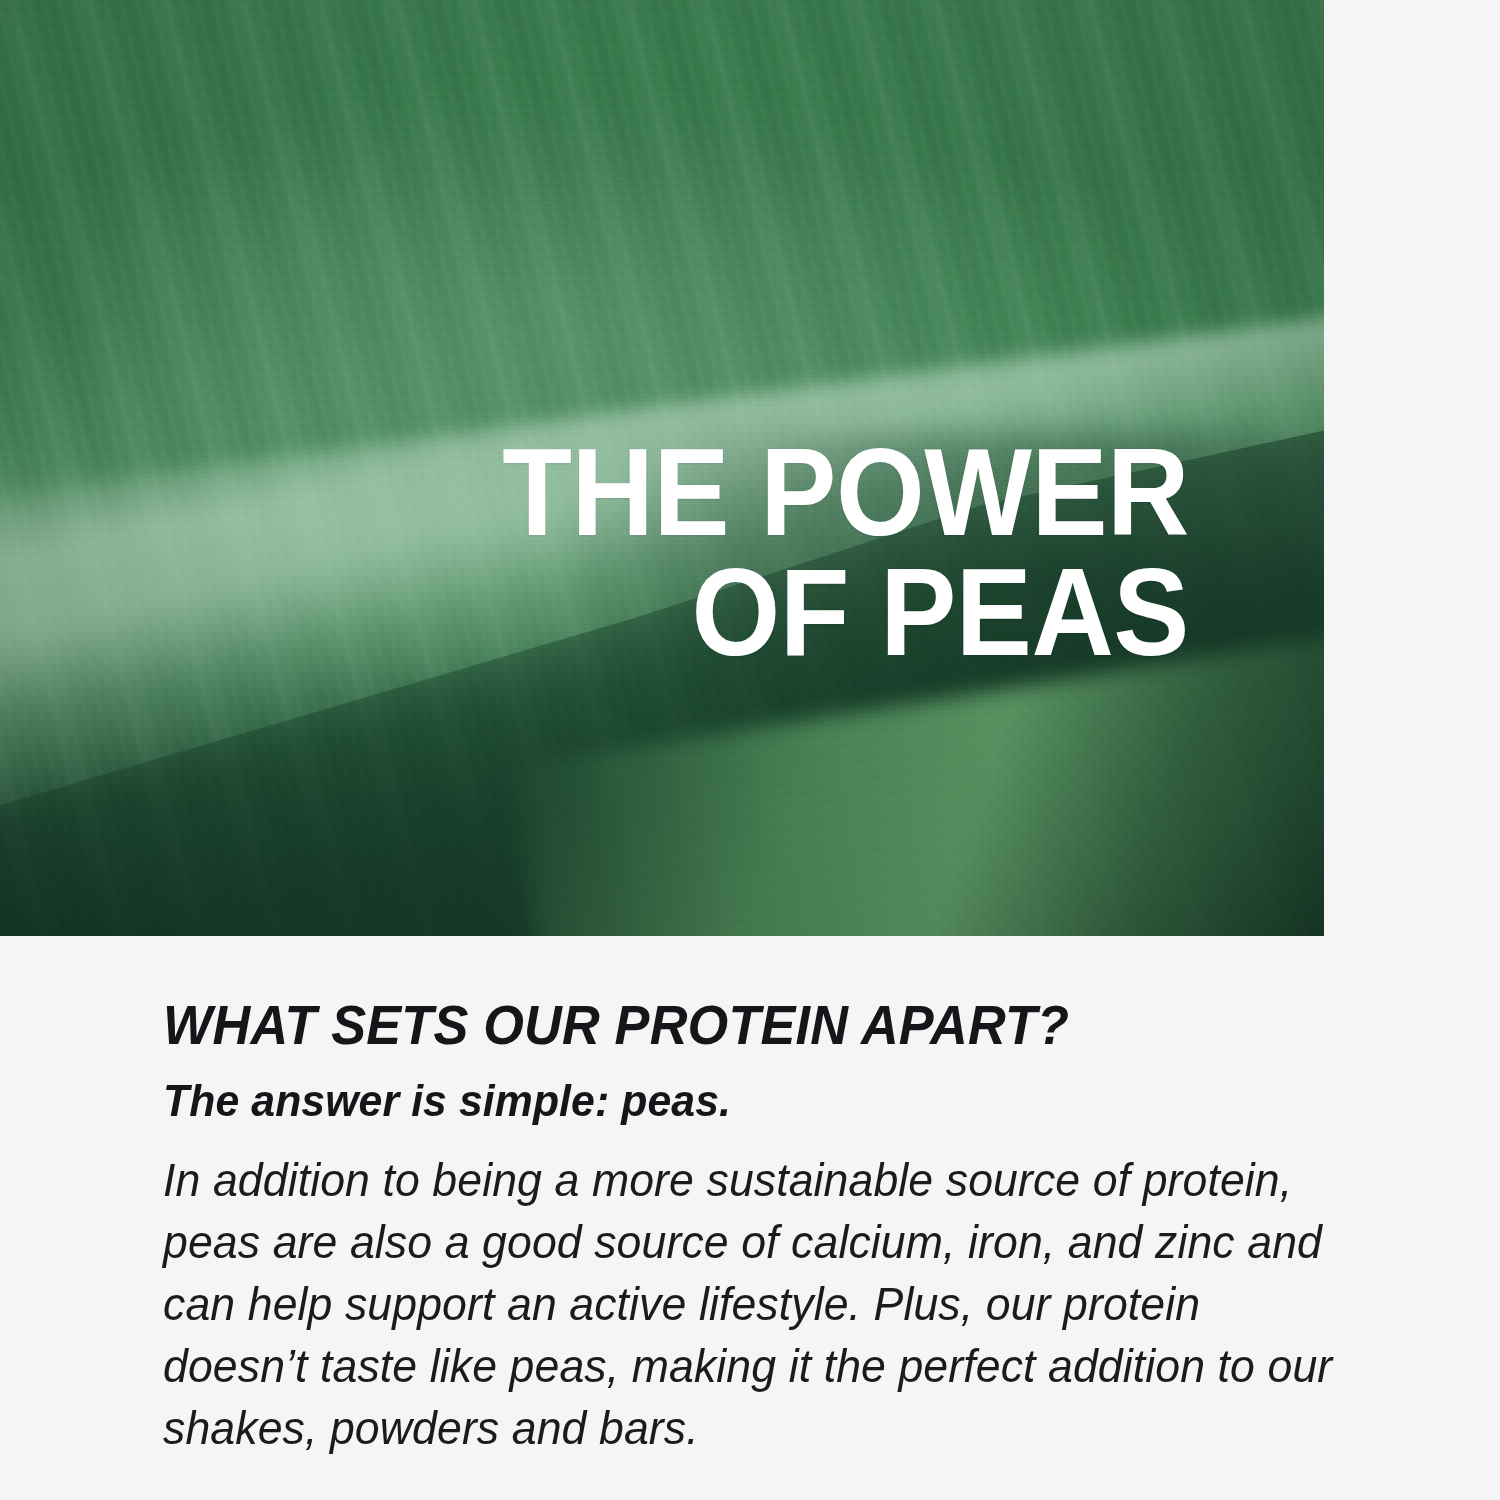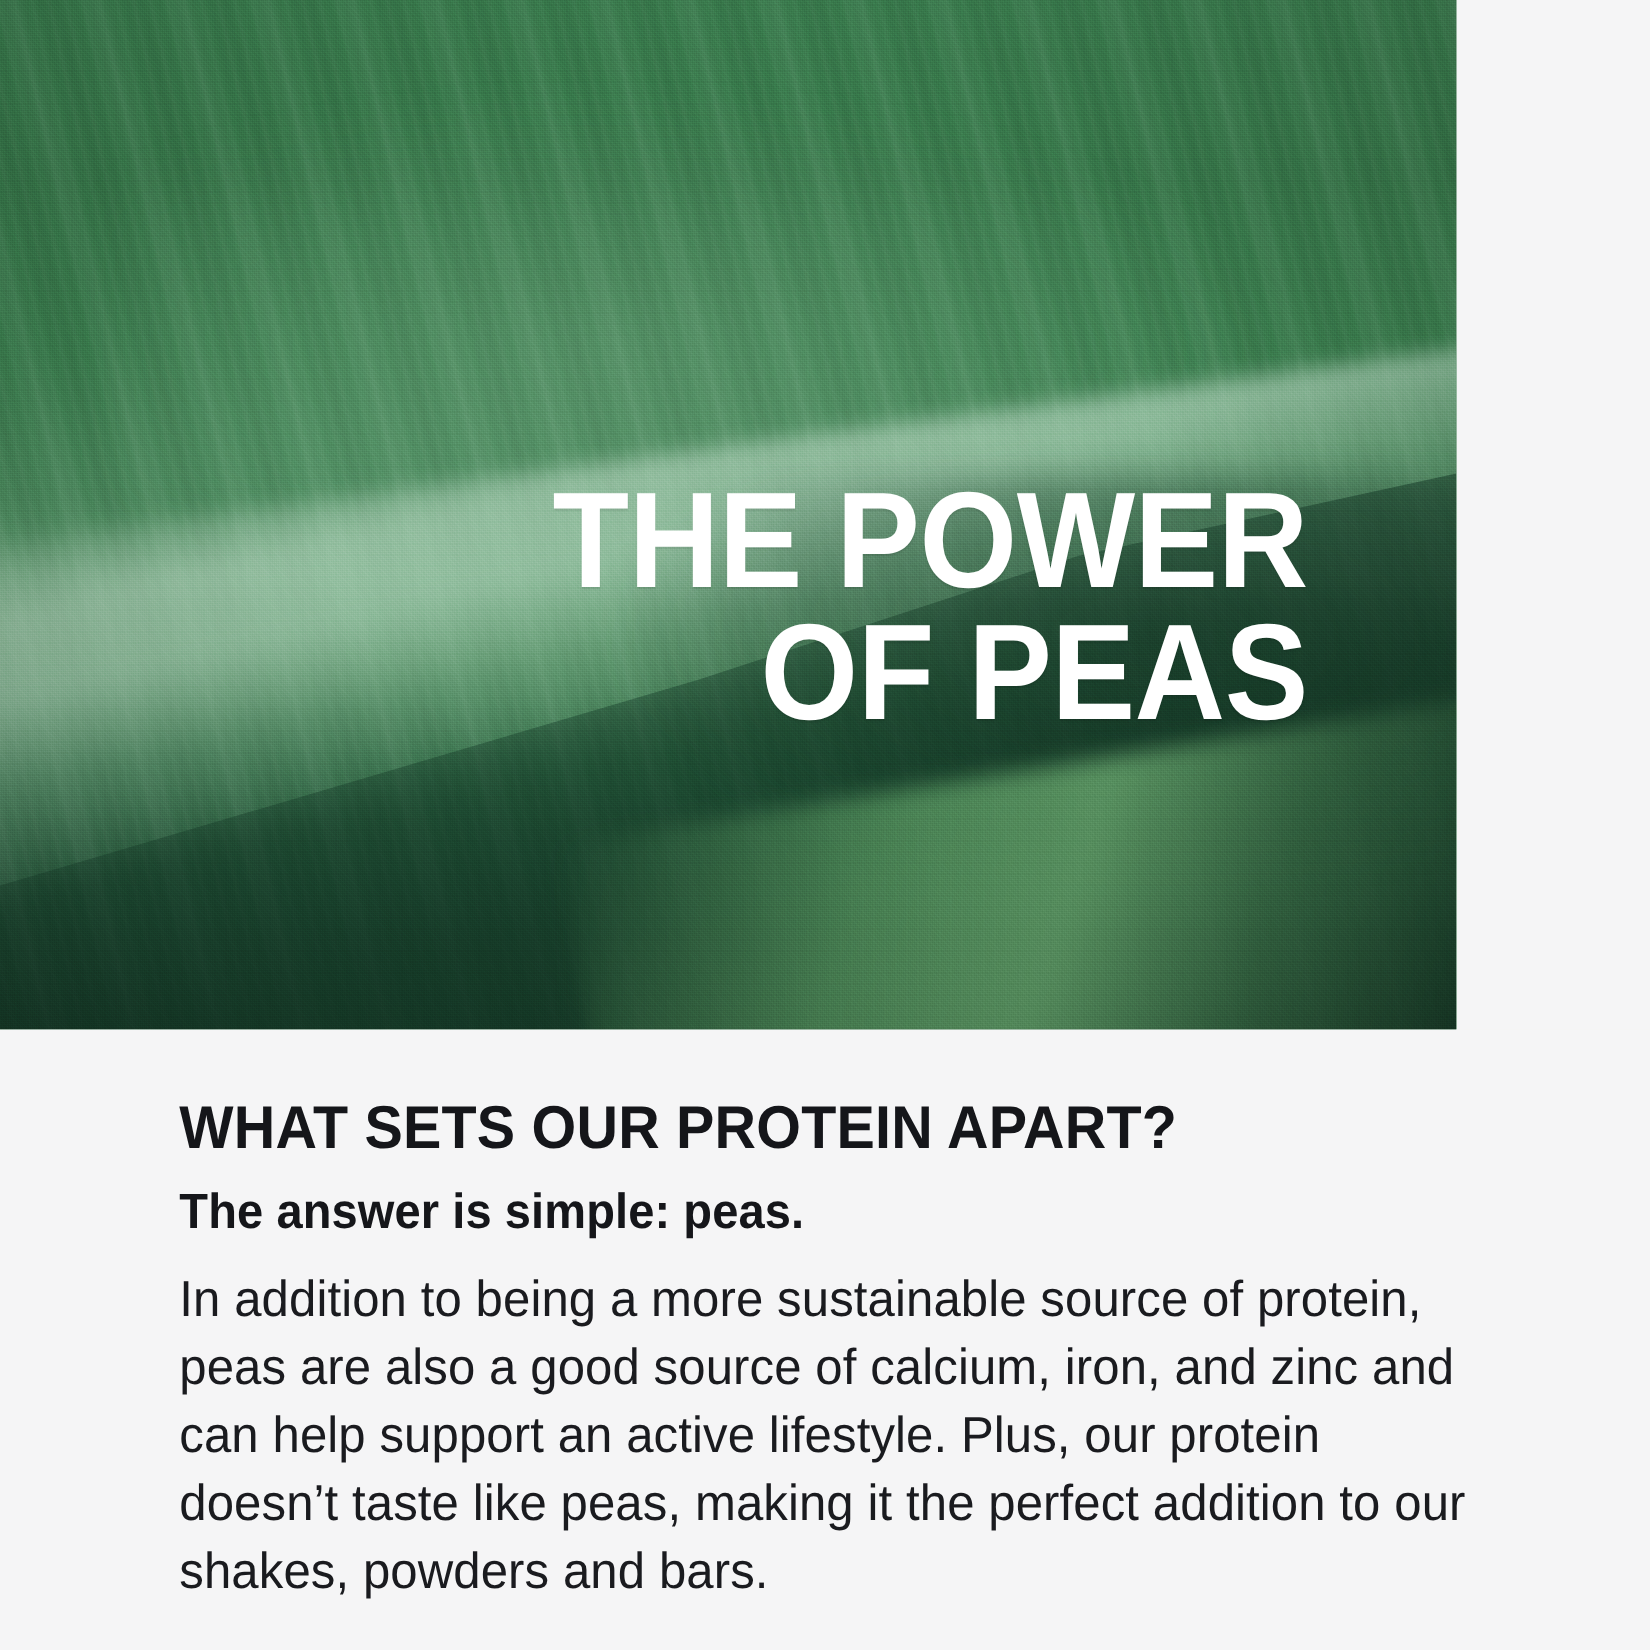--- a/index.html
+++ b/index.html
@@ -192,20 +192,21 @@
     top: 936px;
     width: 1500px;
     height: 564px;
     background: #F5F5F6;
   }
   .pad {
     position: absolute;
     left: 163px;
     top: 0;
     width: 1230px;
+    font-style: italic;
   }
   #section-heading {
     margin: 0;
     padding-top: 62px;
     color: #15161A;
     font-family: "Liberation Sans Narrow", "Liberation Sans", "DejaVu Sans", sans-serif;
     font-weight: 700;
     font-size: 55px;
     line-height: 1.0;
     letter-spacing: 0.2px;

